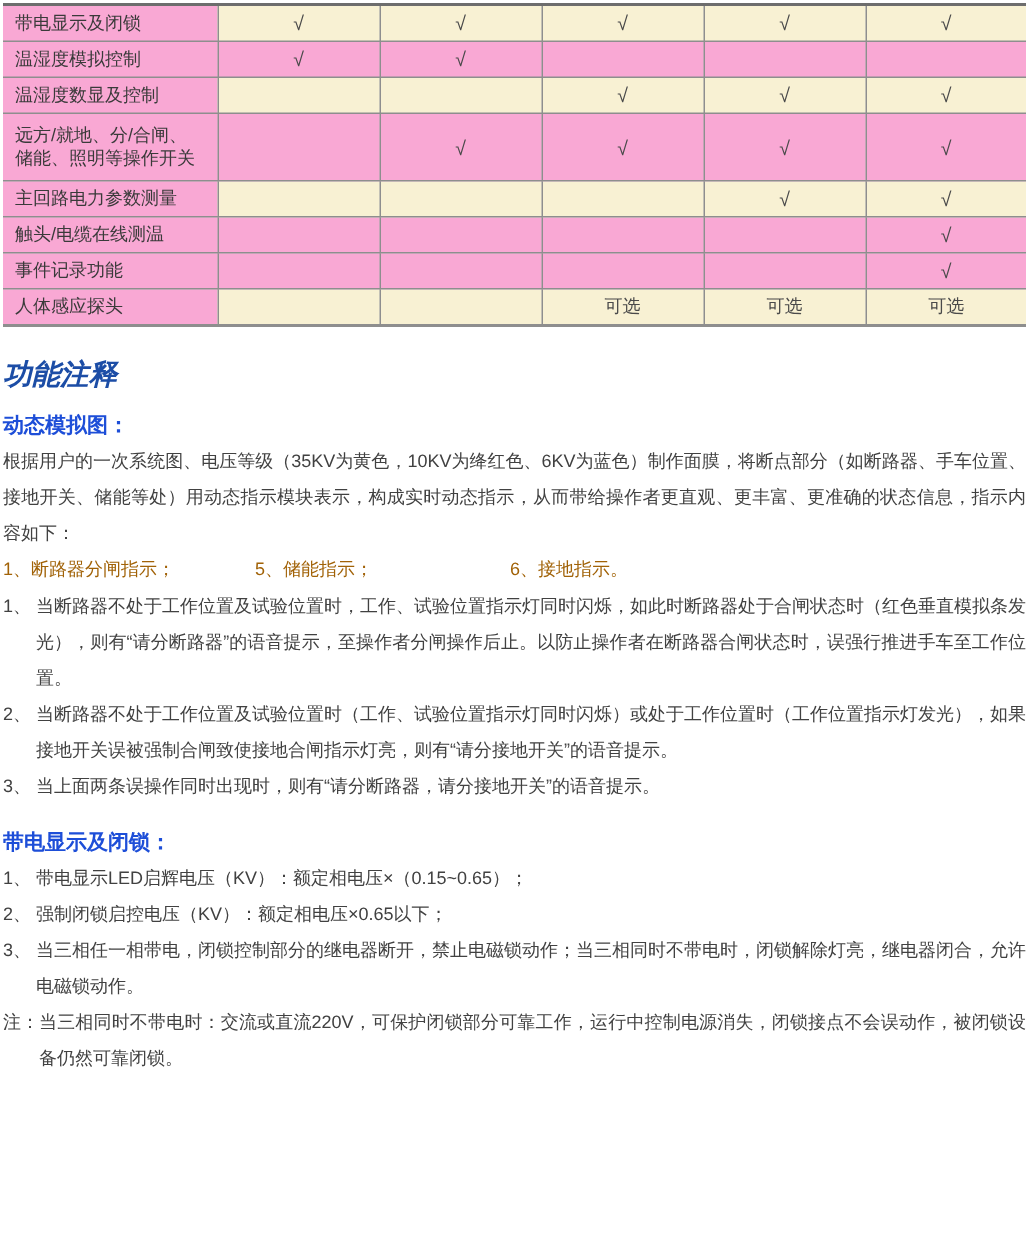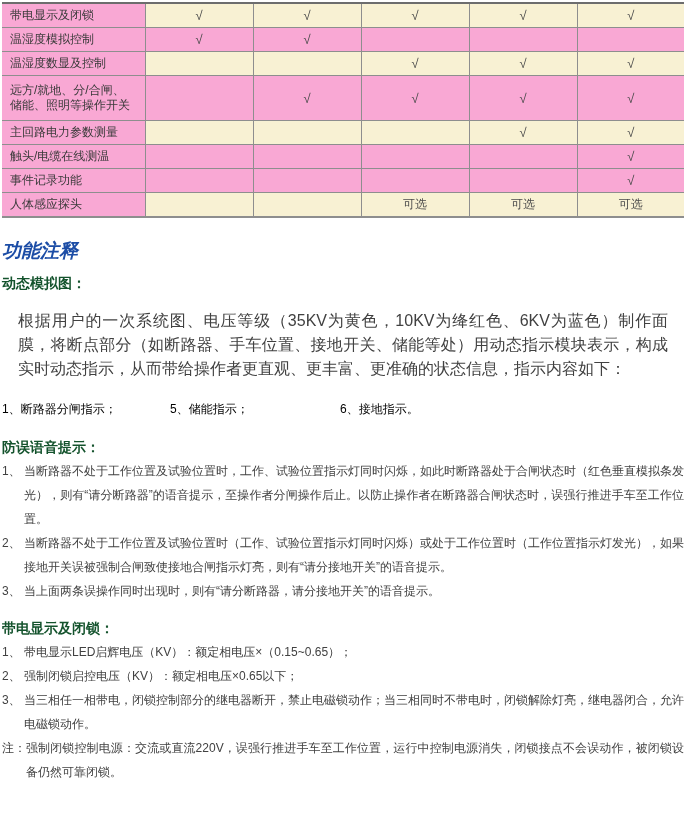--- a/index.html
+++ b/index.html
@@ -47,40 +47,40 @@
   
   h1.title{
     color:#1c4da6;
     font-size:19px;
     line-height:22px;
     font-weight:bold;
     margin:22px 0 0 0;
     font-style:italic;
   }
   h2.sub{
-    color:#14532d;
+    color:#1d4ed8;
     font-size:14px;
     line-height:20px;
     font-weight:bold;
     margin:15px 0 2px 0;
   }
   h2.sub.first{margin-top:11px;}
   .body-text{
-    font-size:16px;
+    font-size:12px;
     line-height:24px;
     color:#414141;
-    margin:16px;
+    margin:0;
     text-align:justify;
   }
   .list-grid{
     display:grid;
     grid-template-columns:168px 170px 1fr;
     font-size:12px;
     line-height:25px;
-    color:#000000;
+    color:#a16207;
   }
   .item{
     display:flex;
     font-size:12px;
     line-height:24px;
     color:#414141;
   }
   .item .marker{flex:0 0 22px;}
   .item .txt{flex:1;text-align:justify;}
   section{margin:0;}
@@ -176,21 +176,20 @@
     <h2 class="sub first">动态模拟图：</h2>
     <p class="body-text">根据用户的一次系统图、电压等级（35KV为黄色，10KV为绛红色、6KV为蓝色）制作面膜，将断点部分（如断路器、手车位置、接地开关、储能等处）用动态指示模块表示，构成实时动态指示，从而带给操作者更直观、更丰富、更准确的状态信息，指示内容如下：</p>
     <div class="list-grid">
       <span>1、断路器分闸指示；</span>
       <span>5、储能指示；</span>
       <span>6、接地指示。</span>
     </div>
   </section>
 
   <section>
-    <h2 class="sub">防误语音提示：</h2>
     <div class="item">
       <span class="marker">1、</span>
       <span class="txt">当断路器不处于工作位置及试验位置时，工作、试验位置指示灯同时闪烁，如此时断路器处于合闸状态时（红色垂直模拟条发光），则有“请分断路器”的语音提示，至操作者分闸操作后止。以防止操作者在断路器合闸状态时，误强行推进手车至工作位置。</span>
     </div>
     <div class="item">
       <span class="marker">2、</span>
       <span class="txt">当断路器不处于工作位置及试验位置时（工作、试验位置指示灯同时闪烁）或处于工作位置时（工作位置指示灯发光），如果接地开关误被强制合闸致使接地合闸指示灯亮，则有“请分接地开关”的语音提示。</span>
     </div>
     <div class="item">
       <span class="marker">3、</span>
@@ -207,18 +206,18 @@
     <div class="item">
       <span class="marker">2、</span>
       <span class="txt">强制闭锁启控电压（KV）：额定相电压×0.65以下；</span>
     </div>
     <div class="item">
       <span class="marker">3、</span>
       <span class="txt">当三相任一相带电，闭锁控制部分的继电器断开，禁止电磁锁动作；当三相同时不带电时，闭锁解除灯亮，继电器闭合，允许电磁锁动作。</span>
     </div>
     <div class="item">
       <span class="marker">注：</span>
-      <span class="txt">强制闭锁控制电源：交流或直流220V，误强行推进手车至工作位置，运行中控制电源消失，闭锁接点不会误动作，被闭锁设备仍然可靠闭锁。</span>
+      <span class="txt">当三相同时不带电时：交流或直流220V，可保护闭锁部分可靠工作，运行中控制电源消失，闭锁接点不会误动作，被闭锁设备仍然可靠闭锁。</span>
     </div>
   </section>
 
 
 </div>
 
 </body></html>

